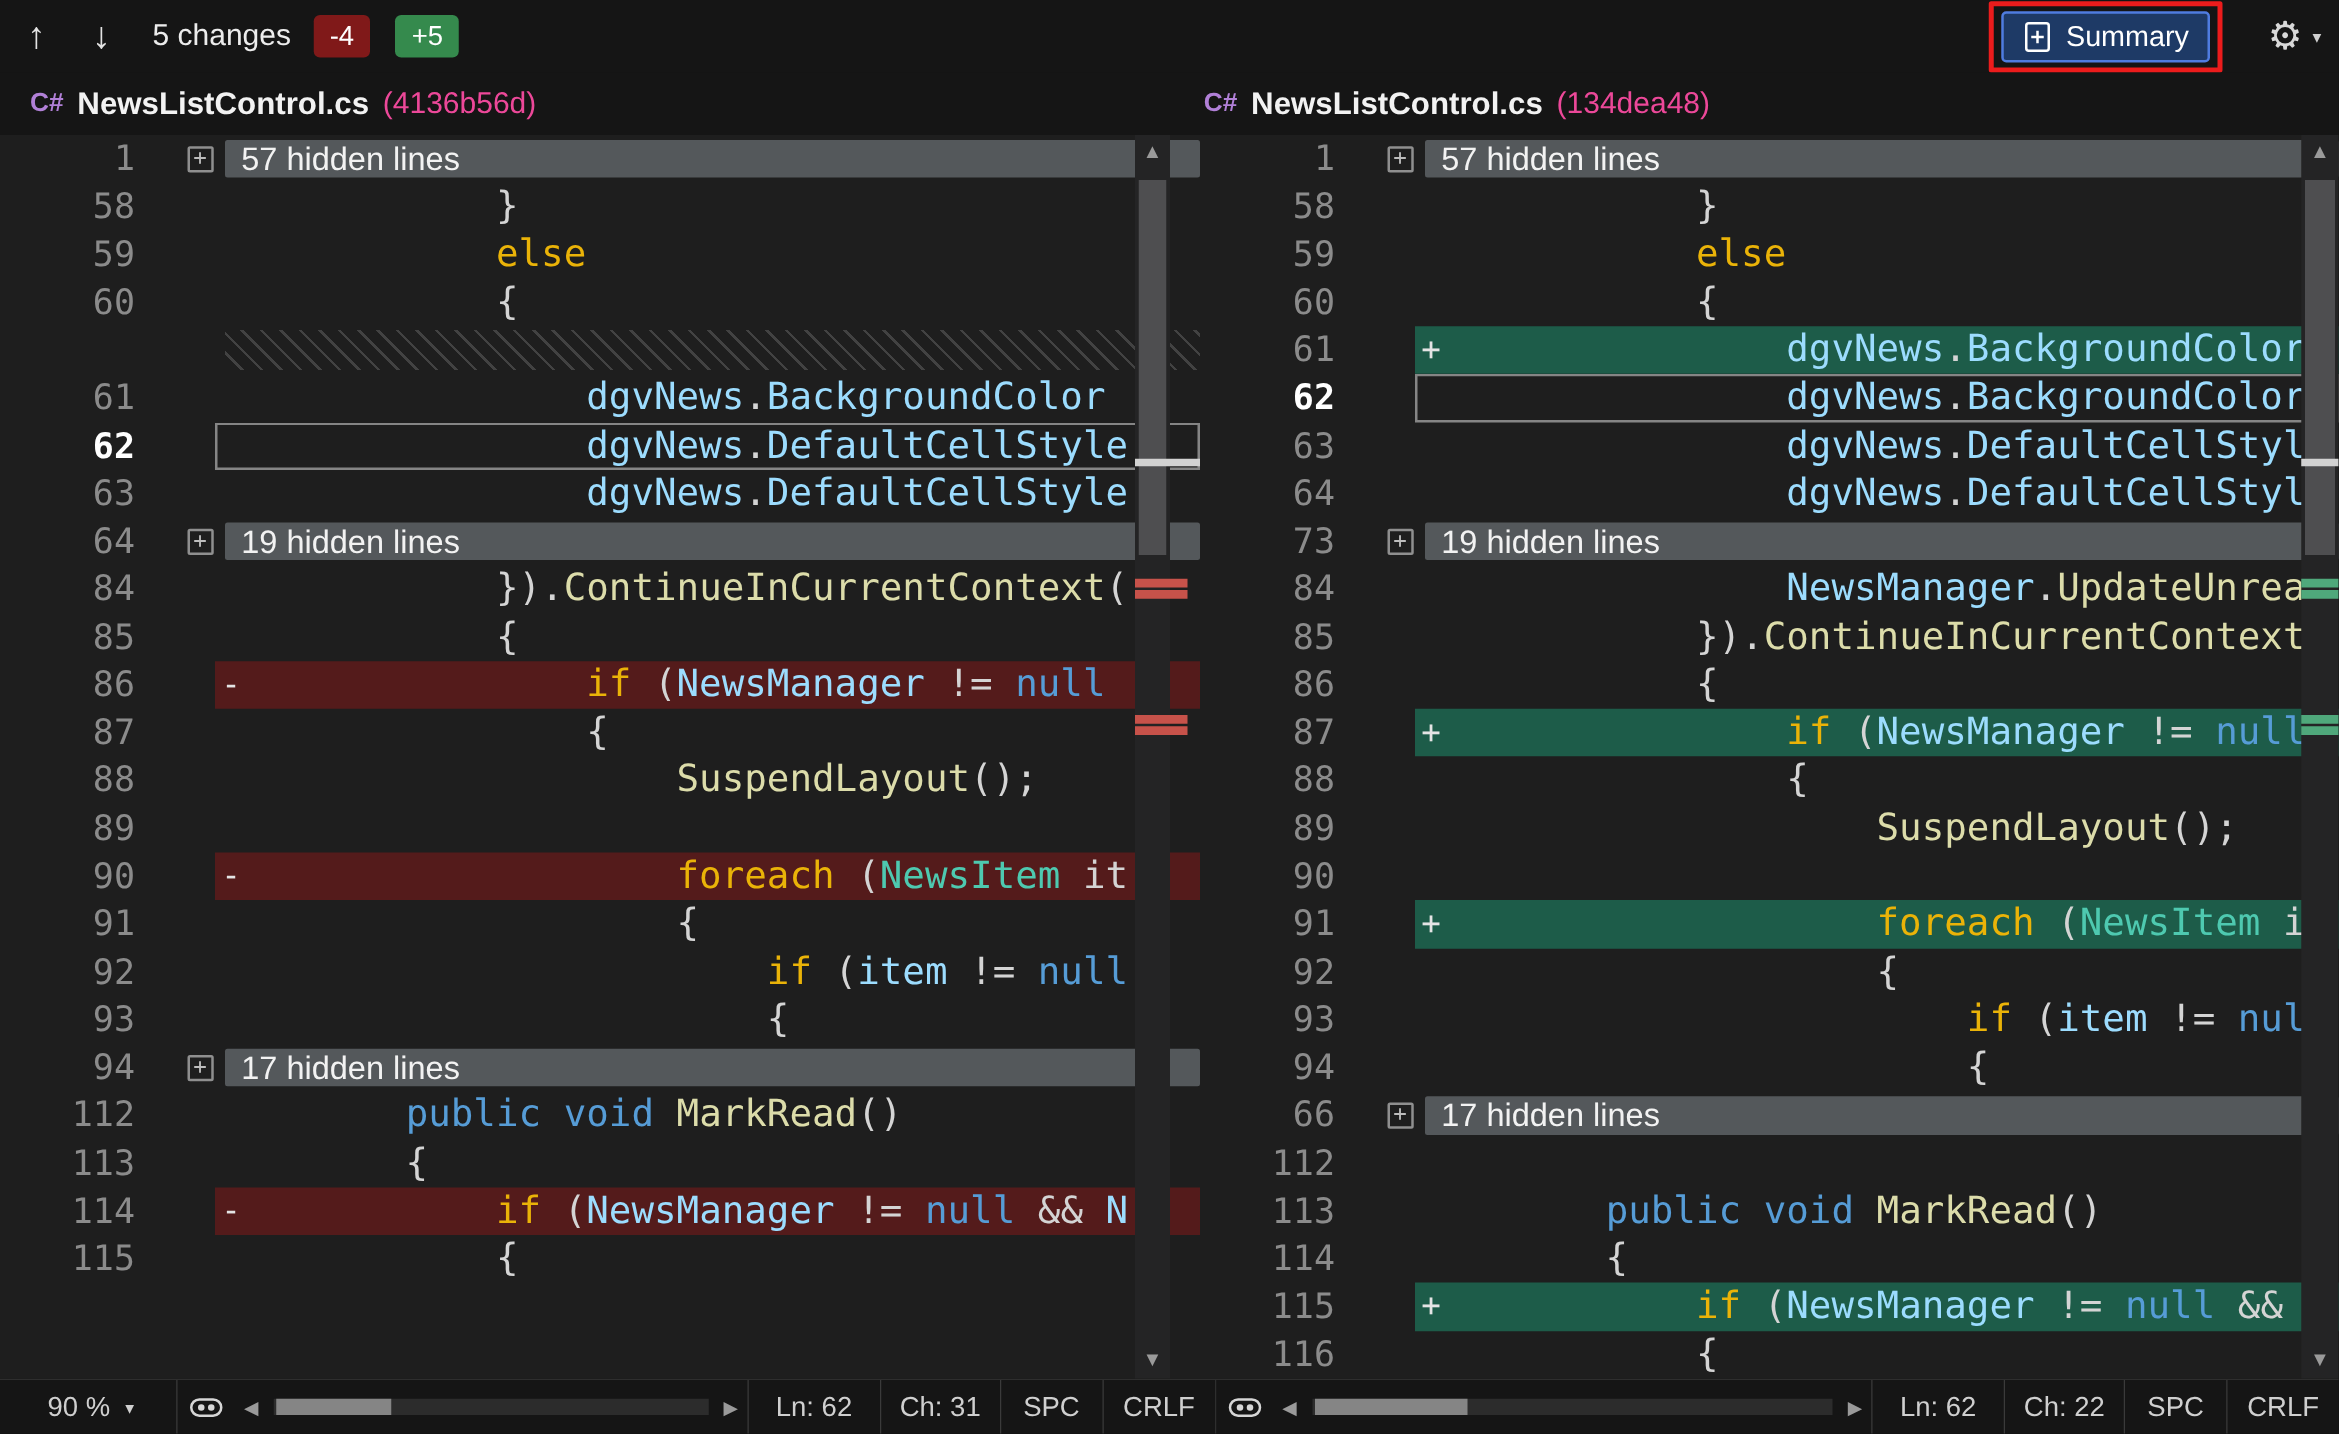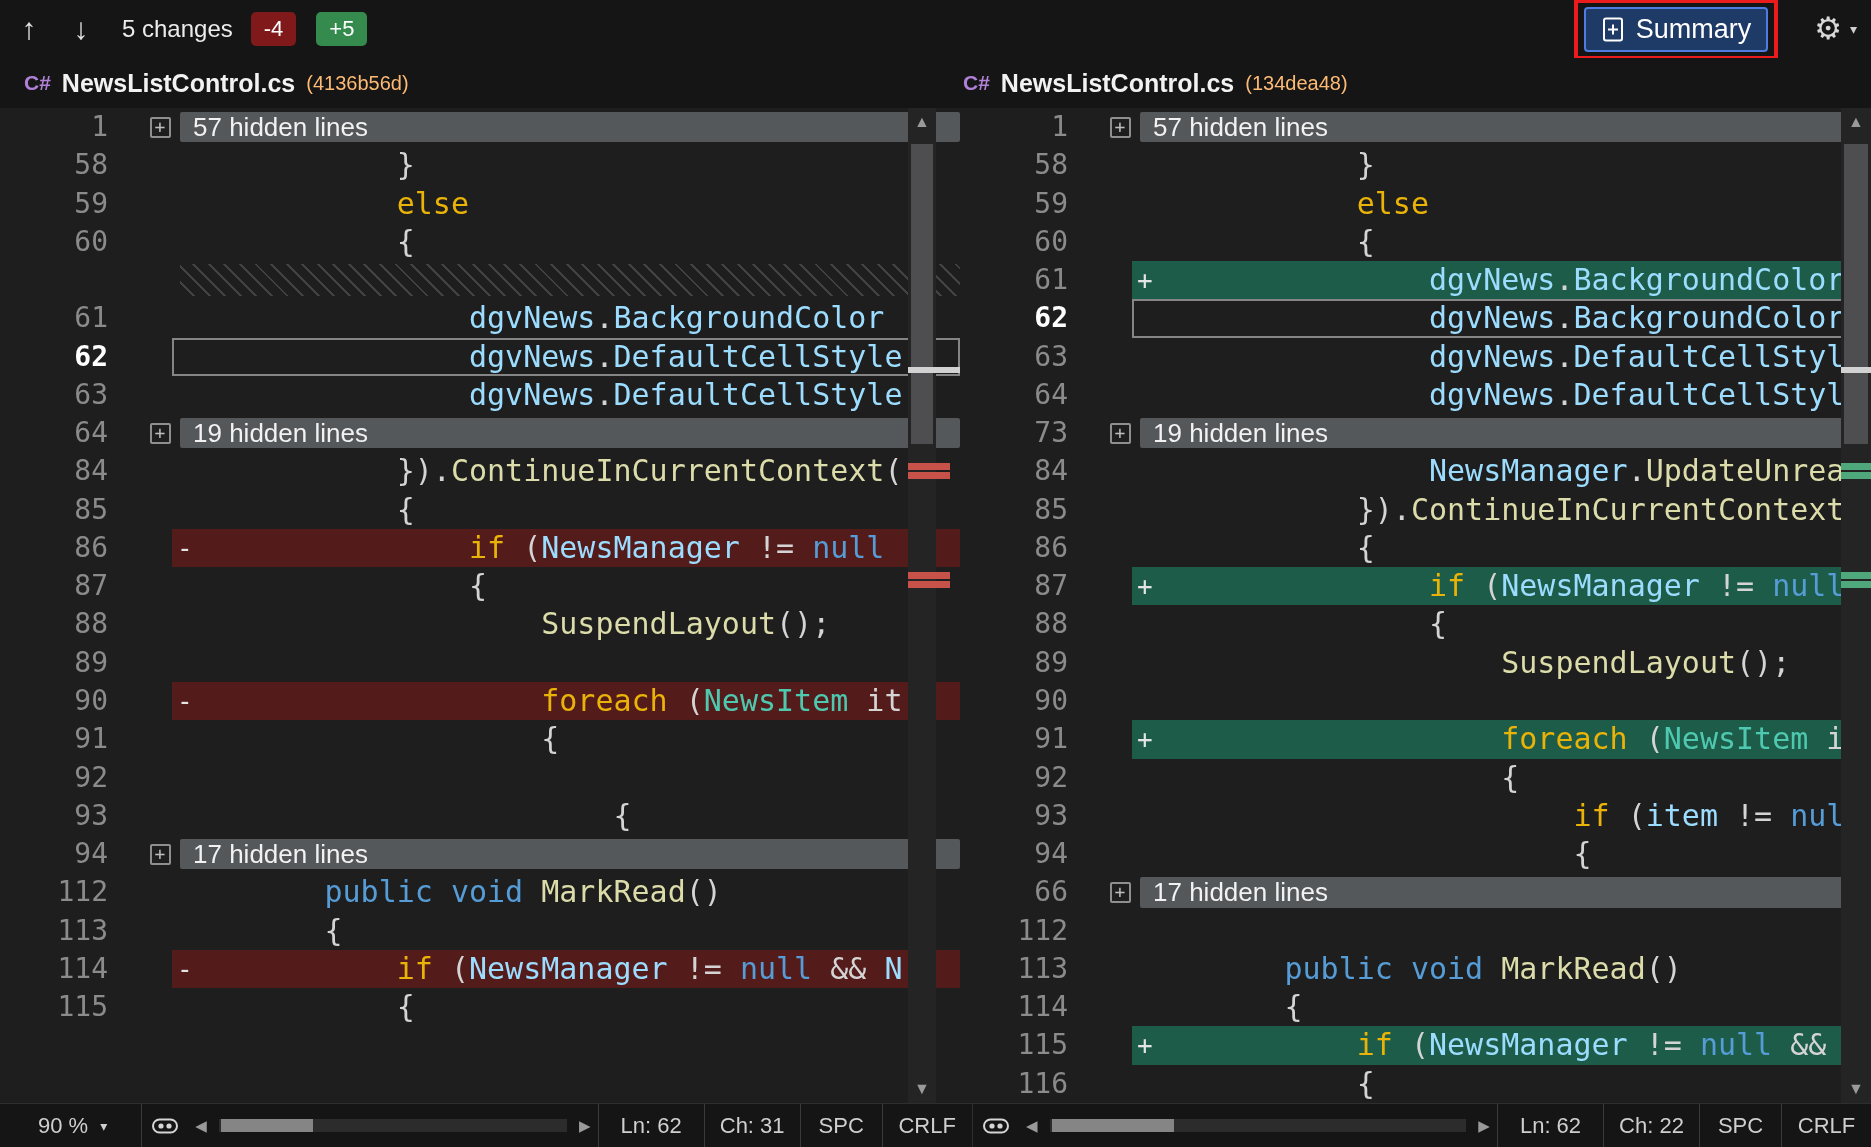--- a/index.html
+++ b/index.html
@@ -17,34 +17,34 @@
   
   .toolbar{height:58px;flex:none;display:flex;align-items:center;padding:0 12px;gap:18px;background:#151515;}
   .nav-arrow{font-size:30px;color:#e3e3e3;width:34px;text-align:center;line-height:58px;}
   .changes{font-size:24px;color:#ececec;margin-left:6px;}
   .badge{font-size:22px;padding:4px 13px;border-radius:5px;color:#fff;line-height:1.2;}
   .badge.del{background:var(--badge-del);} 
   .badge.add{background:var(--badge-add);margin-left:2px;}
   .spacer{flex:1;}
   .annotation{border:4px solid var(--annotation);padding:4px 6px;border-radius:2px;}
   .summary-btn{display:flex;align-items:center;gap:11px;background:var(--summary-bg);
-    border:2px solid var(--summary-border);border-radius:4px;color:#fff;font-size:27px;
+    border:2px solid var(--summary-border);border-radius:4px;color:#fff;font-size:23px;
     padding:5px 15px;font-family:inherit;cursor:pointer;}
   .gear-wrap{display:flex;align-items:center;gap:8px;margin-left:18px;margin-right:2px;}
   .gear{font-size:31px;color:#d8d8d8;line-height:58px;}
   .caret{font-size:14px;color:#cfcfcf;}
 
   
   .headers{height:50px;flex:none;display:flex;background:#151515;align-items:center;}
   .fh{display:flex;align-items:center;gap:11px;height:100%;}
   .fh.left{width:960px;padding-left:24px;}
   .fh.right{width:911px;padding-left:3px;}
   .cs-icon{color:#b180d7;font-weight:bold;font-size:21px;}
   .fname{color:#f2f2f2;font-weight:bold;font-size:25px;}
-  .fhash{color:#fdba74;font-size:20px;text-align:center;}
+  .fhash{color:#ec4899;font-size:24px;text-align:center;}
 
   
   .editors{height:995px;flex:none;display:flex;background:#1e1e1e;overflow:hidden;}
   .pane{position:relative;height:100%;}
   .pane.left{width:960px;}
   .pane.right{width:911px;}
   .rows{position:absolute;inset:0;display:flex;flex-direction:column;}
   .row{display:flex;height:38.27px;flex:none;align-items:stretch;position:relative;}
   .gutter{width:148px;flex:none;text-align:right;padding-right:40px;
     font-family:"DejaVu Sans Mono",monospace;font-size:28px;color:#8b8b8b;line-height:38.27px;}
@@ -235,20 +235,21 @@
             <div class="content"><span class="marker">-</span><span class="codeline"><span class="tok-plain">                    </span><span class="tok-ctrl">foreach</span><span class="tok-plain"> (</span><span class="tok-type">NewsItem</span><span class="tok-plain"> it</span></span></div>
           </div>
           <div class="row">
             <div class="gutter">91</div>
             <div class="foldcol"></div>
             <div class="content"><span class="codeline"><span class="tok-plain">                    {</span></span></div>
           </div>
           <div class="row">
             <div class="gutter">92</div>
             <div class="foldcol"></div>
+            <div class="content"><span class="codeline"><span class="tok-plain">                        </span><span class="tok-ctrl">if</span><span class="tok-plain"> (</span><span class="tok-var">item</span><span class="tok-plain"> != </span><span class="tok-kw">null</span></span></div>
           </div>
           <div class="row">
             <div class="gutter">93</div>
             <div class="foldcol"></div>
             <div class="content"><span class="codeline"><span class="tok-plain">                        {</span></span></div>
           </div>
           <div class="row">
             <div class="gutter">94</div>
             <div class="foldcol">
               <span class="foldicon">+</span>

